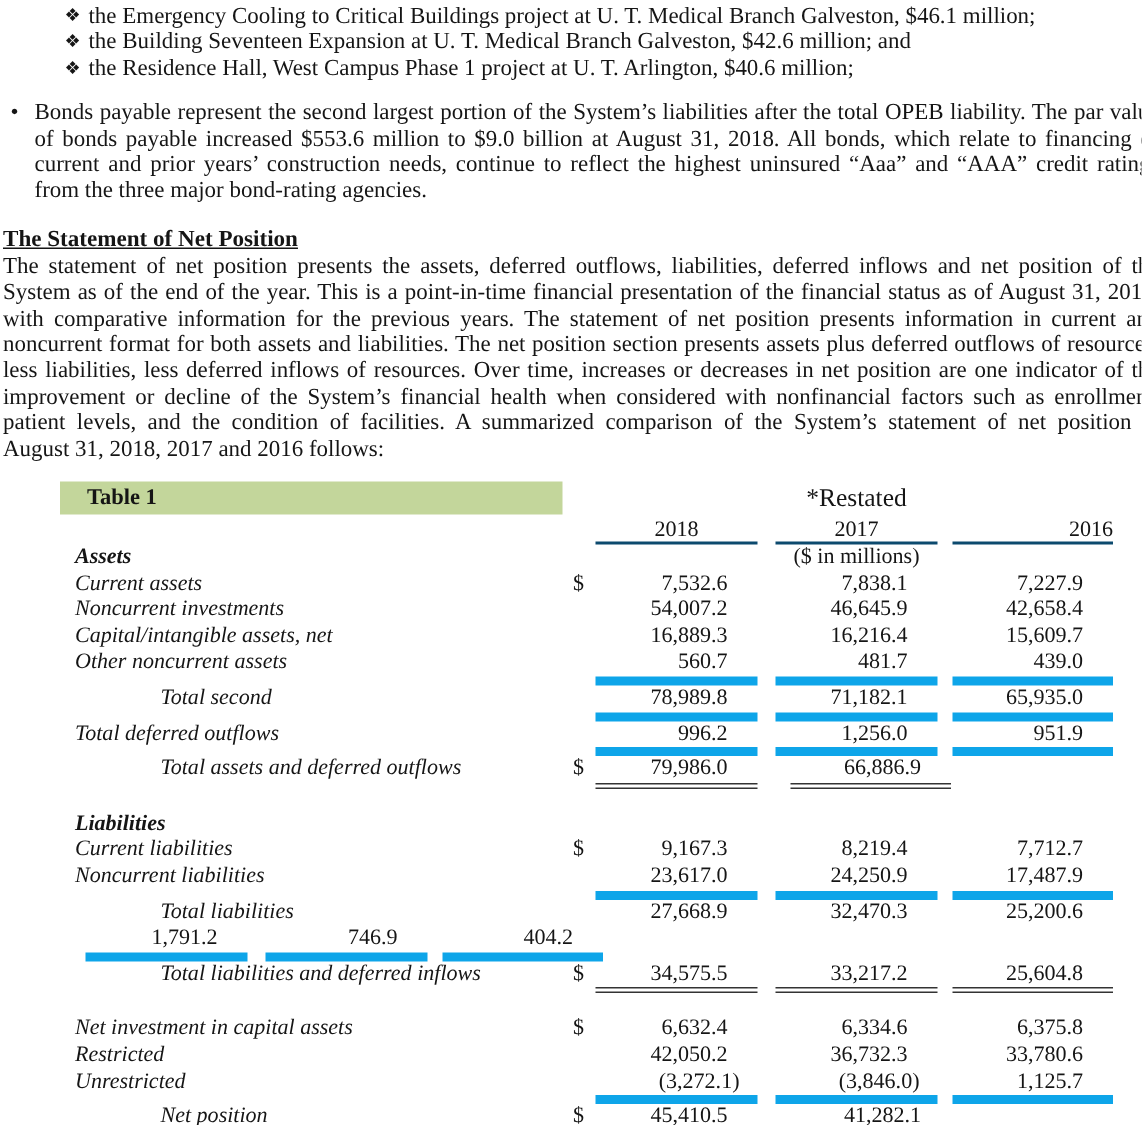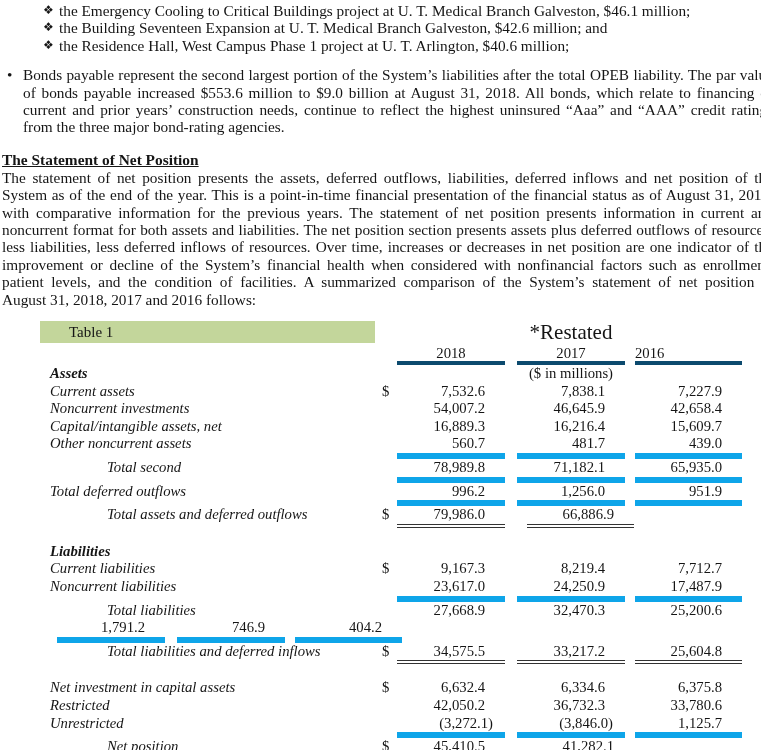--- a/index.html
+++ b/index.html
@@ -25,30 +25,30 @@
   .jline.final{text-align-last:auto;}
 
   .heading{margin:15px 0 1px 0;font-size:15.4px;font-weight:bold;text-decoration:underline;line-height:17px;}
 
   .intro{margin-top:1px;}
 
   
   .fintable{margin-left:38px;margin-top:13px;font-size:14.7px;}
   .hrow1{display:flex;align-items:center;height:22px;}
   .bar{width:335px;height:22px;background:var(--title-bg,#c3d69b);display:flex;align-items:center;
-       padding-left:29px;box-sizing:border-box;font-weight:normal;font-size:15px;}
+       padding-left:18px;box-sizing:border-box;font-weight:bold;font-size:15px;}
   .hsp{width:22px;}
   .lsp{width:357px;}
   .hcol{width:108px;text-align:center;}
-  .hcol3{width:107px;text-align:left;}
+  .hcol3{width:107px;text-align:right;}
   .g1{width:12px;}
   .g2{width:10px;}
-  .restated{font-size:21px;}
+  .restated{font-size:17px;}
   .hrow2{display:flex;margin-top:2px;}
-  .yr{line-height:16px;border-bottom:4px solid #0c4a6e;}
+  .yr{line-height:16px;border-bottom:2px solid #0c4a6e;}
 
   .trow{display:flex;}
   .trow > div{line-height:17.6px;}
   .lab{width:340px;padding-left:10px;box-sizing:border-box;white-space:nowrap;font-style:italic;}
   .lab.ind{padding-left:67px;}
   .lab.bold{font-weight:bold;}
   .dol{width:17px;padding-left:2px;box-sizing:border-box;}
   .num{width:108px;text-align:right;padding-right:20px;box-sizing:border-box;white-space:nowrap;}
   .numlast{width:107px;}
   .num.neg{padding-right:12px;}

